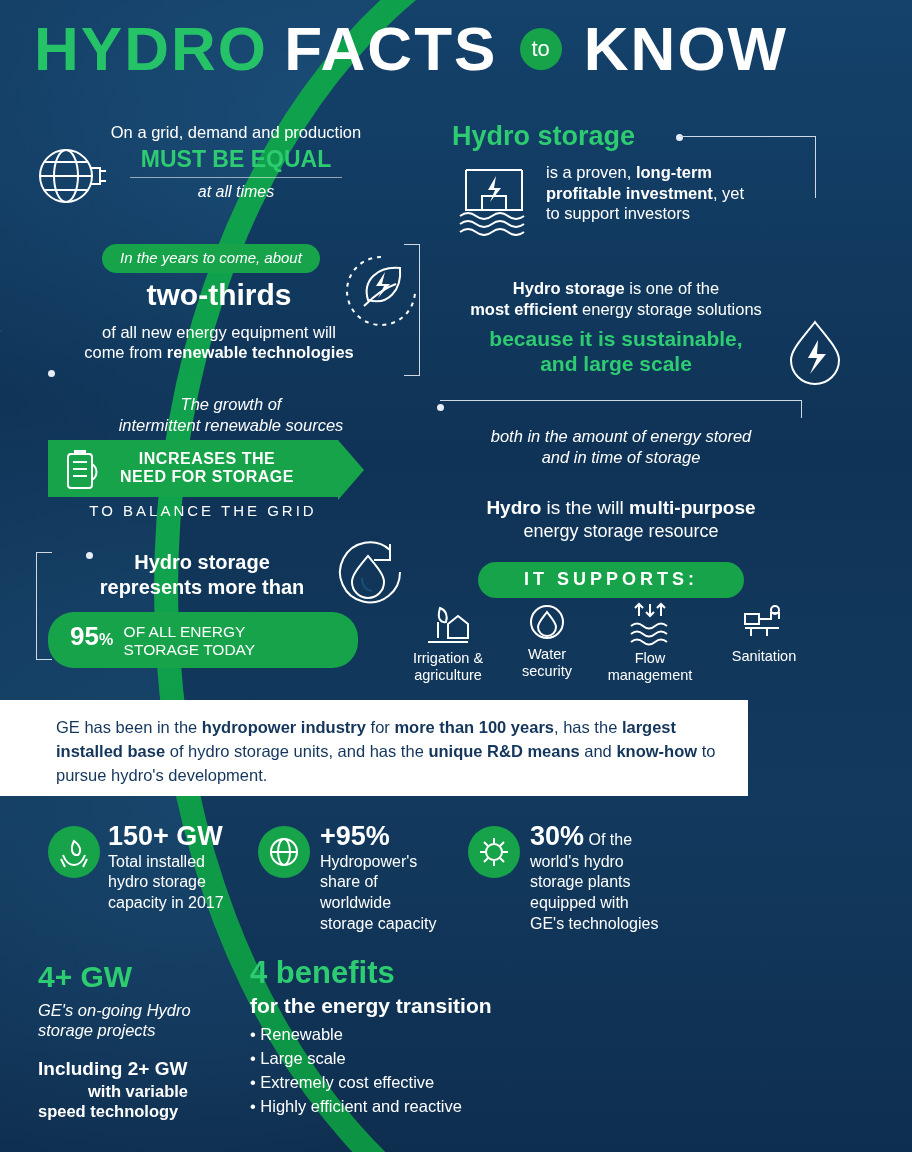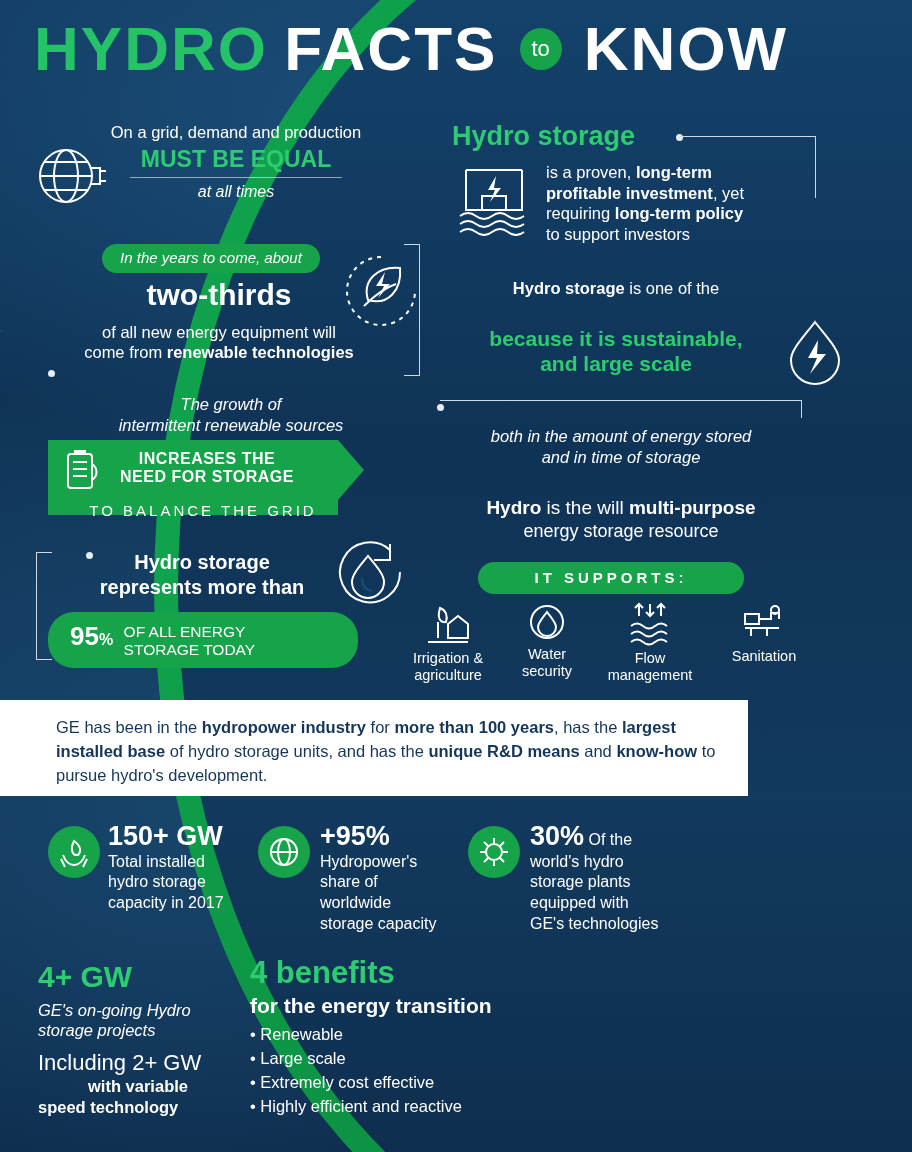--- a/index.html
+++ b/index.html
@@ -90,21 +90,21 @@
     font-style: italic;
     font-size: 15px;
     white-space: nowrap;
   }
 
   
   .banner {
     position: absolute;
     background: #16a34a;
     color: #fff; font-weight: bold;
-    padding: 10px 34px 28px 14px;
+    padding: 10px 34px 10px 14px;
     font-size: 16px; line-height: 1.15;
     letter-spacing: .5px;
   }
   .banner::after {
     content: ""; position: absolute; right: -26px; top: 0;
     border-left: 26px solid #16a34a;
     border-top: 30px solid transparent;
     border-bottom: 30px solid transparent;
   }
 
@@ -276,29 +276,29 @@
         <path d="M8 72 q8 -6 16 0 t16 0 t16 0 t16 0"></path>
       </svg>
     </div>
     <div class="txt" style="left:546px; top:162px; width:262px; font-size:16.5px;">
       <div>
         <span>is a proven, </span><b>long-term</b>
       </div>
       <div>
         <b>profitable investment</b><span>, yet</span>
       </div>
-      <div>
-        <span>requiring </span><b>long-term policy</b>
-      </div>
       <div>to support investors</div>
     </div>
 
     <div class="txt center" style="left:428px; top:278px; width:376px; font-size:16.5px;">
       <div>
         <b>Hydro storage</b><span> is one of the</span>
+      </div>
+      <div>
+        <b>most efficient</b><span> energy storage solutions</span>
       </div>
     </div>
     <div class="txt center greenb" style="left:428px; top:326px; width:376px; font-size:21px; line-height:1.2;">
       <div>because it is sustainable,</div>
       <div>and large scale</div>
     </div>
     <div class="icon" style="left:782px; top:316px;">
       <svg width="66" height="72" viewBox="0 0 66 72" fill="none" stroke="#ffffff" stroke-width="2">
         <path d="M33 6 c14 18 24 28 24 38 a24 24 0 0 1 -48 0 c0-10 10-20 24-38z"></path>
         <path d="M36 24 l-10 18 h9 l-7 16 16-20 h-9z" fill="#ffffff" stroke="none"></path>
@@ -310,21 +310,21 @@
       <div>both in the amount of energy stored</div>
       <div>and in time of storage</div>
     </div>
 
     <div class="txt center" style="left:428px; top:496px; width:386px; font-size:19px;">
       <div>
         <b>Hydro</b><span> is the will </span><b>multi-purpose</b>
       </div>
       <div style="font-size:18px;">energy storage resource</div>
     </div>
-    <div class="gbar center" style="left:478px; top:562px; width:266px; padding:7px 0; border-radius:20px; letter-spacing:4px; font-weight:bold; font-size:15px;">IT SUPPORTS:</div>
+    <div class="gbar center" style="left:478px; top:562px; width:266px; padding:7px 0; border-radius:20px; letter-spacing:4px; font-weight:bold; font-size:18px;">IT SUPPORTS:</div>
 
     <div class="sup-item" style="left:400px; top:602px; width:96px;text-align:center;">
       <div style="display:flex; justify-content:center;">
         <svg width="48" height="44" viewBox="0 0 48 44" fill="none" stroke="#ffffff" stroke-width="2">
           <path d="M16 6 c6 2 8 8 6 14 -6 1-9-4-6-14z"></path>
           <path d="M14 20 v16"></path>
           <path d="M24 22 l10-8 10 8 v14 h-20z"></path>
           <path d="M4 40 h40"></path>
         </svg>
       </div>
@@ -421,21 +421,21 @@
       <div class="sub">world's hydro</div>
       <div class="sub">storage plants</div>
       <div class="sub">equipped with</div>
       <div class="sub">GE's technologies</div>
     </div>
 
     <div class="txt" style="left:38px; top:958px; width:200px;">
       <div class="greenb" style="font-size:30px;">4+ GW</div>
       <div class="ital" style="font-size:16.5px; margin-top:4px;">GE's on-going Hydro</div>
       <div class="ital" style="font-size:16.5px;">storage projects</div>
-      <div style="font-size:22px; font-weight:normal; margin-top:8px;">Including 2+ GW</div>
+      <div style="font-size:19px; font-weight:bold; margin-top:16px;">Including 2+ GW</div>
       <div style="font-size:16.5px; font-weight:bold;text-align:center;">with variable</div>
       <div style="font-size:16.5px; font-weight:bold;">speed technology</div>
     </div>
 
     <div class="txt" style="left:250px; top:954px; width:330px;">
       <div class="greenb" style="font-size:31px;">4 benefits</div>
       <div style="font-size:21px; font-weight:bold;">for the energy transition</div>
       <div style="font-size:16.5px; margin-top:4px; line-height:1.45;">
         <div>• Renewable</div>
         <div>• Large scale</div>

